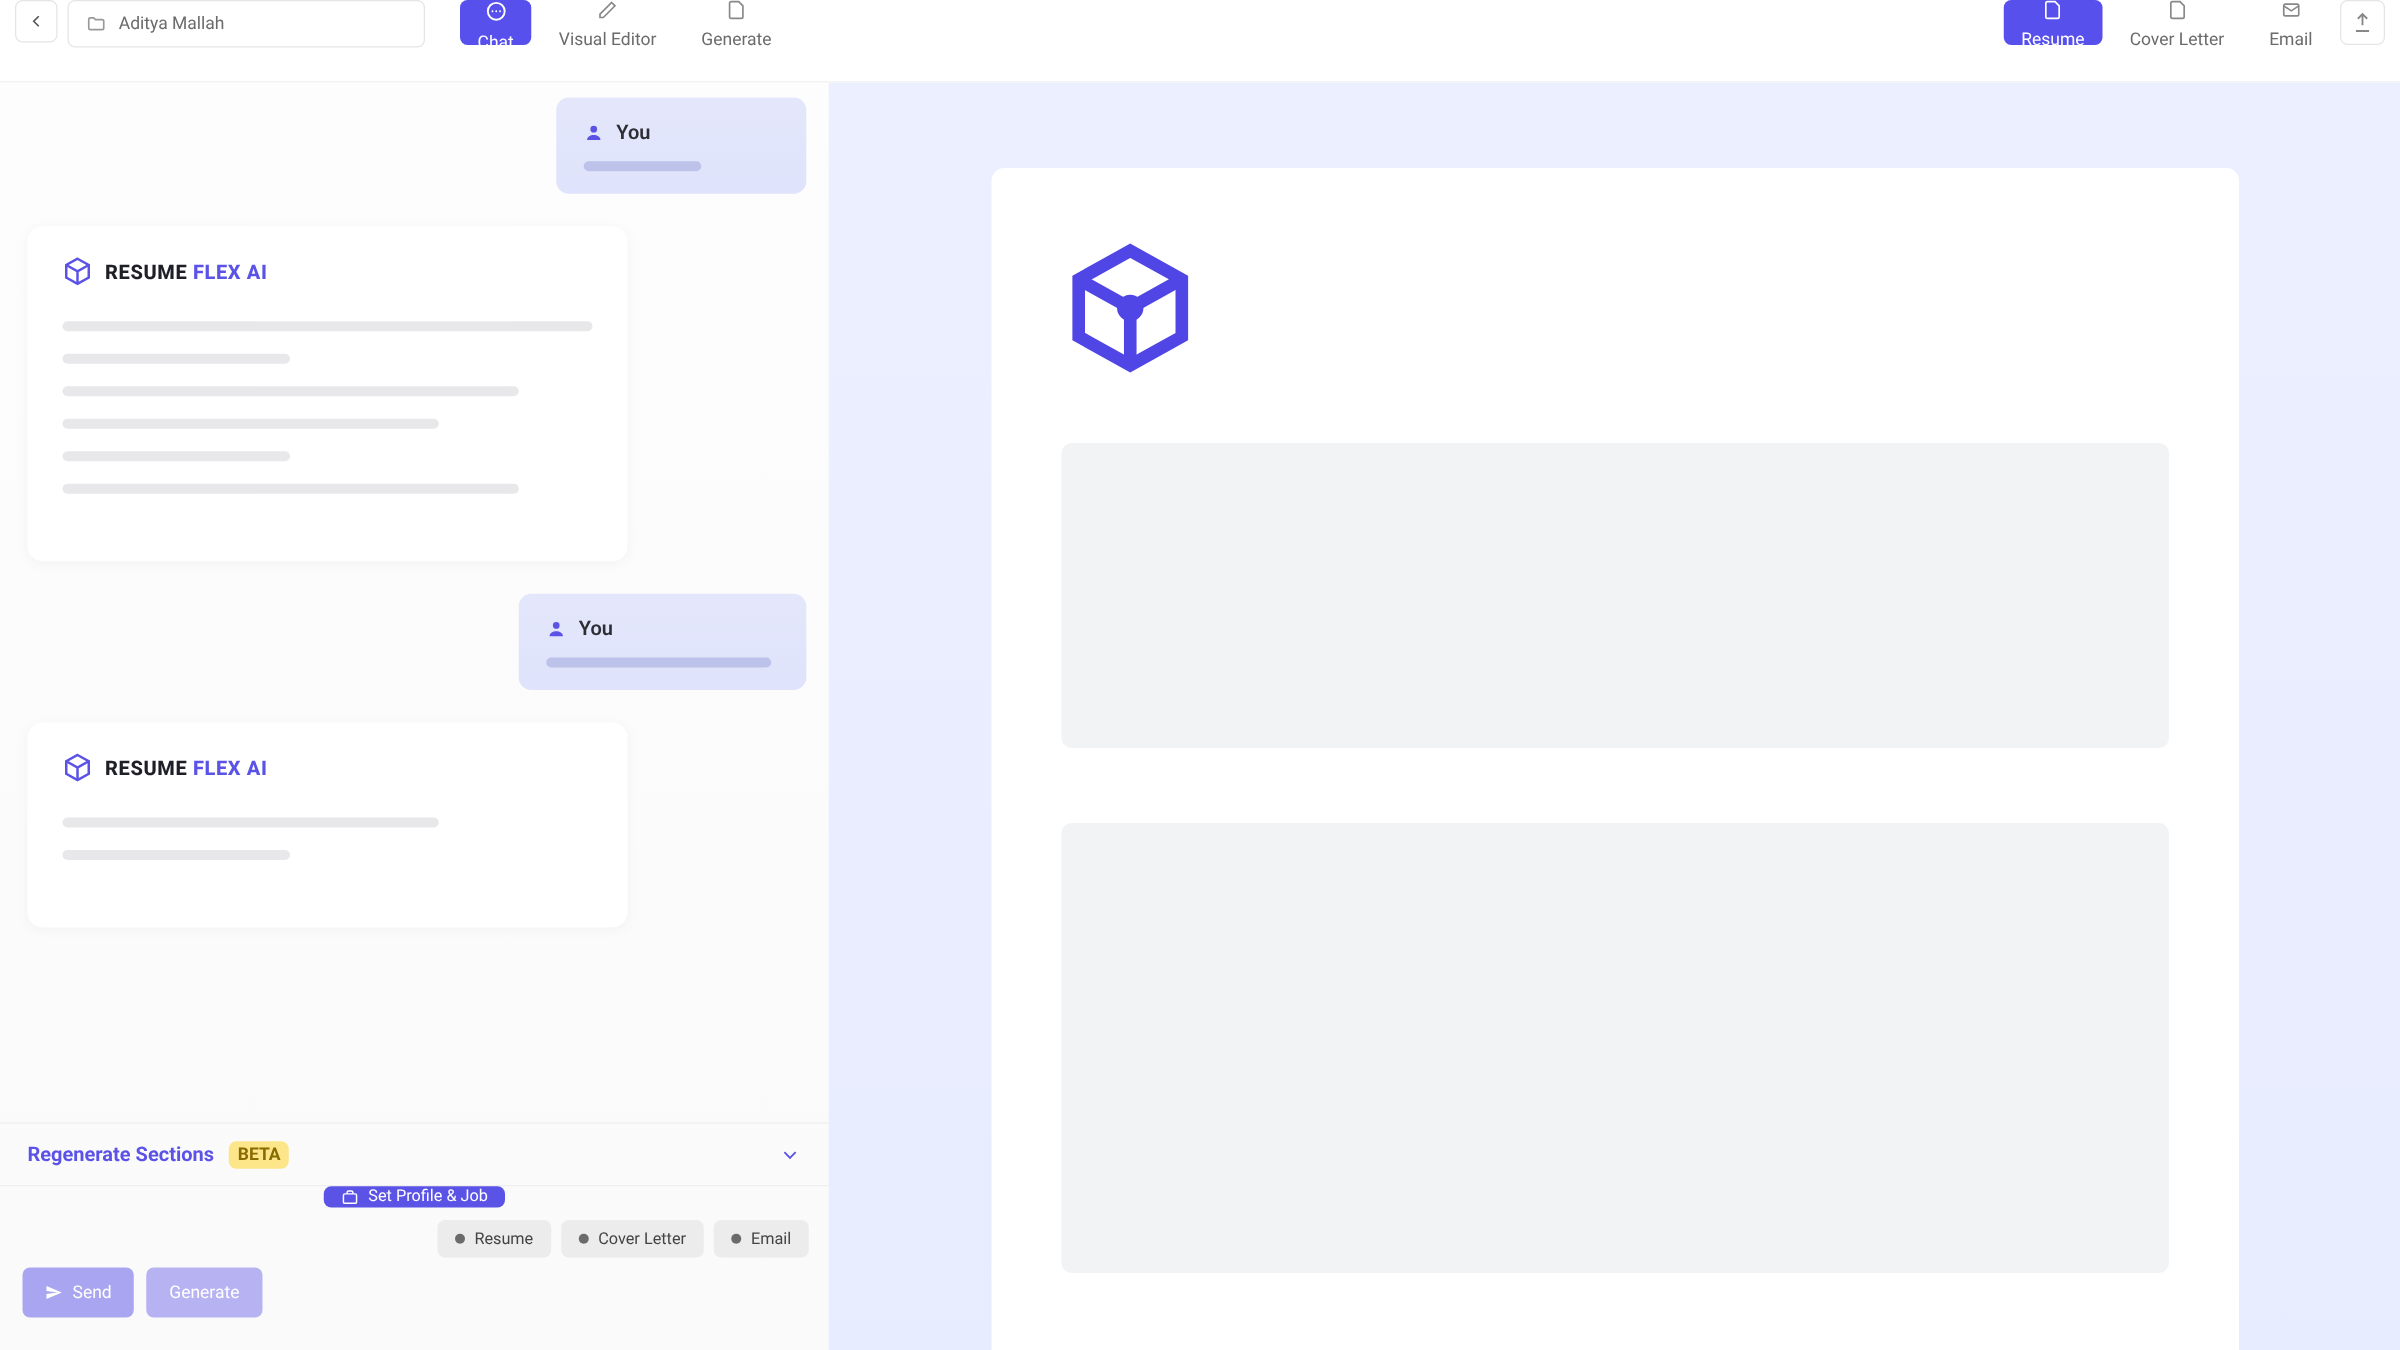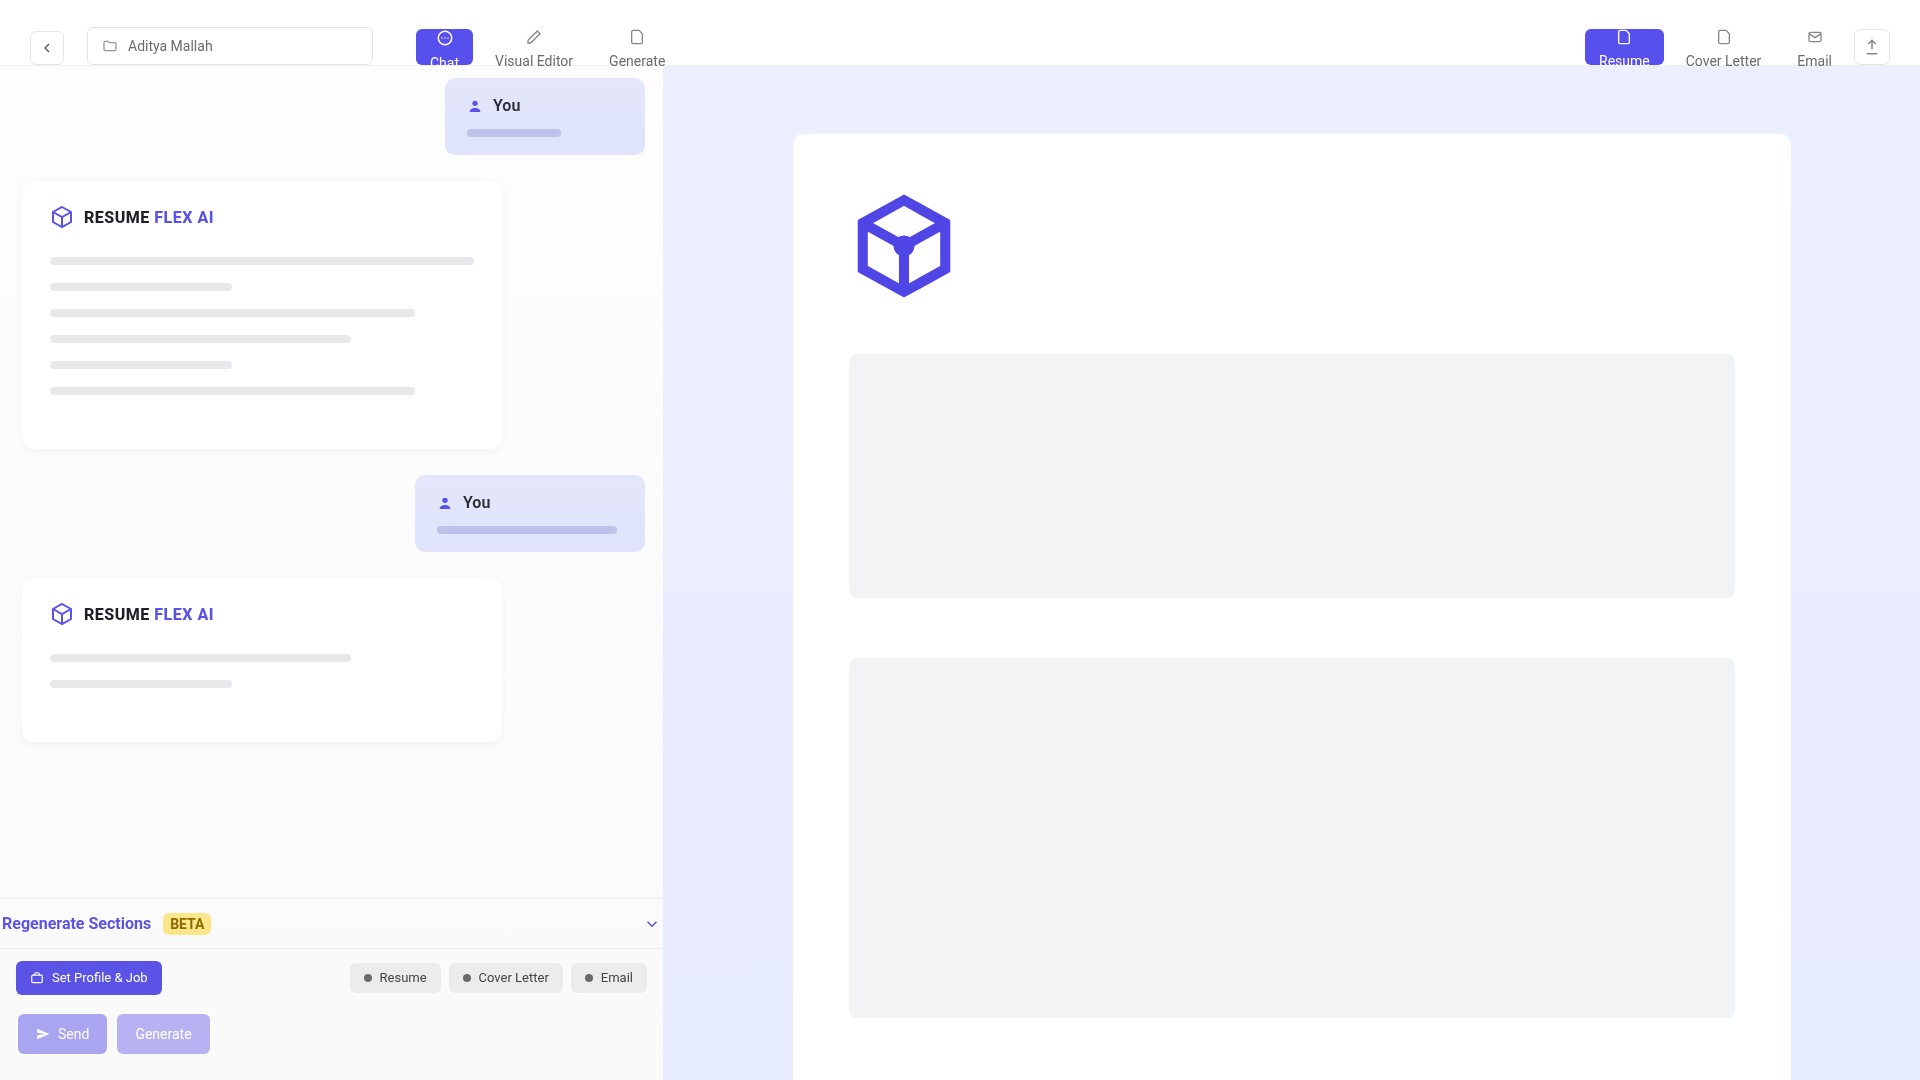--- a/index.html
+++ b/index.html
@@ -1,19 +1,19 @@
 <!DOCTYPE html>
 <html><head>
 <meta charset="utf-8">
 <style>
 * { margin: 0; padding: 0; box-sizing: border-box; font-family: -apple-system, BlinkMacSystemFont, 'Segoe UI', Roboto, sans-serif; }
 body { width: 1920px; height: 1080px; overflow: hidden; background: #fff; display: flex; flex-direction: column; }
 
 
-.header { height: 66px; border-bottom: 1px solid #f0f0f0; display: flex; align-items: flex-end; padding: 0 30px; gap: 23px; }
+.header { height: 66px; border-bottom: 1px solid #f0f0f0; display: flex; align-items: flex-start; padding: 0 12px; gap: 8px; }
 .back-btn { width: 34px; height: 34px; border: 1px solid #e5e5e5; border-radius: 6px; display: flex; align-items: center; justify-content: center; background: #fff; cursor: pointer; }
 .folder-field { height: 38px; width: 286px; border: 1px solid #e5e5e5; border-radius: 6px; display: flex; align-items: center; padding: 0 14px; gap: 10px; }
 .folder-field span { color: #6b6b6b; font-size: 14px; }
 .header-tabs { display: flex; gap: 8px; margin-left: 20px; }
 .tab-btn { height: 36px; padding: 0 14px; border-radius: 6px; display: flex; align-items: center; gap: 8px; font-size: 14px; color: #6b6b6b; cursor: pointer; flex-direction: column; }
 .tab-btn.active { background: #5850ec; color: #fff; }
 .tab-btn .icon { width: 18px; height: 18px; display: flex; align-items: center; justify-content: center; }
 .header-right { margin-left: auto; display: flex; gap: 8px; align-items: center; }
 .header-right .tab-btn.active { background: #5850ec; color: #fff; }
 .share-btn { width: 36px; height: 36px; border: 1px solid #e5e5e5; border-radius: 6px; display: flex; align-items: center; justify-content: center; cursor: pointer; }
@@ -34,26 +34,26 @@
 .msg-user.wide .msg-user-line.l1 { width: 180px; }
 
 .msg-ai { background: #fff; border-radius: 12px; box-shadow: 0 2px 10px rgba(0,0,0,0.04); padding: 24px 28px 36px; margin-bottom: 26px; max-width: 480px; }
 .msg-ai-head { display: flex; align-items: center; gap: 10px; margin-bottom: 28px; }
 .ai-logo { width: 24px; height: 24px; }
 .ai-name { font-size: 16px; font-weight: 800; letter-spacing: 0.5px; }
 .ai-name .dark { color: #1f1f28; }
 .ai-name .accent { color: #5b53e6; }
 .ai-line { height: 8px; background: #e8e8ea; border-radius: 4px; margin-bottom: 18px; }
 
-.regen-bar { height: 50px; border-top: 1px solid #eee; display: flex; align-items: center; padding: 0 2px; gap: 12px; cursor: pointer; }
+.regen-bar { height: 50px; border-top: 1px solid #eee; display: flex; align-items: center; padding: 0 22px; gap: 12px; cursor: pointer; }
 .regen-bar .title { color: #5b53e6; font-weight: 700; font-size: 16px; }
 .beta-badge { background: #fde68a; color: #8a6b00; font-size: 14px; font-weight: 700; padding: 3px 7px; border-radius: 6px; }
 .regen-bar .chev { margin-left: auto; color: #5b53e6; }
 
-.action-row { height: 58px; border-top: 1px solid #eee; display: flex; align-items: center; padding: 0 16px; gap: 10px; }
+.action-row { height: 58px; border-top: 1px solid #eee; display: flex; align-items: center; padding: 0 16px; gap: 10px; flex-direction: column; }
 .set-btn { background: #5b53e6; color: #fff; height: 34px; padding: 0 14px; border-radius: 6px; display: flex; align-items: center; gap: 8px; font-size: 13px; cursor: pointer; }
 .pill-group { margin-left: auto; display: flex; gap: 8px; }
 .pill { background: #ececec; height: 30px; padding: 0 14px; border-radius: 6px; display: flex; align-items: center; gap: 8px; font-size: 13px; color: #444; cursor: pointer; }
 .pill .dot { width: 8px; height: 8px; background: #6b6b6b; border-radius: 50%; }
 
 .input-row { height: 74px; display: flex; align-items: center; padding: 0 18px 18px; gap: 10px; }
 .chat-input { flex: 1; height: 40px; border: 1px solid #e5e5e5; border-radius: 6px; padding: 0 14px; font-size: 14px; color: #888; }
 .send-btn, .gen-btn { height: 40px; padding: 0 18px; border-radius: 6px; background: #a9a5f0; color: #fff; display: flex; align-items: center; gap: 8px; font-size: 14px; cursor: pointer; }
 .gen-btn { background: #b7b3f3; }
 

